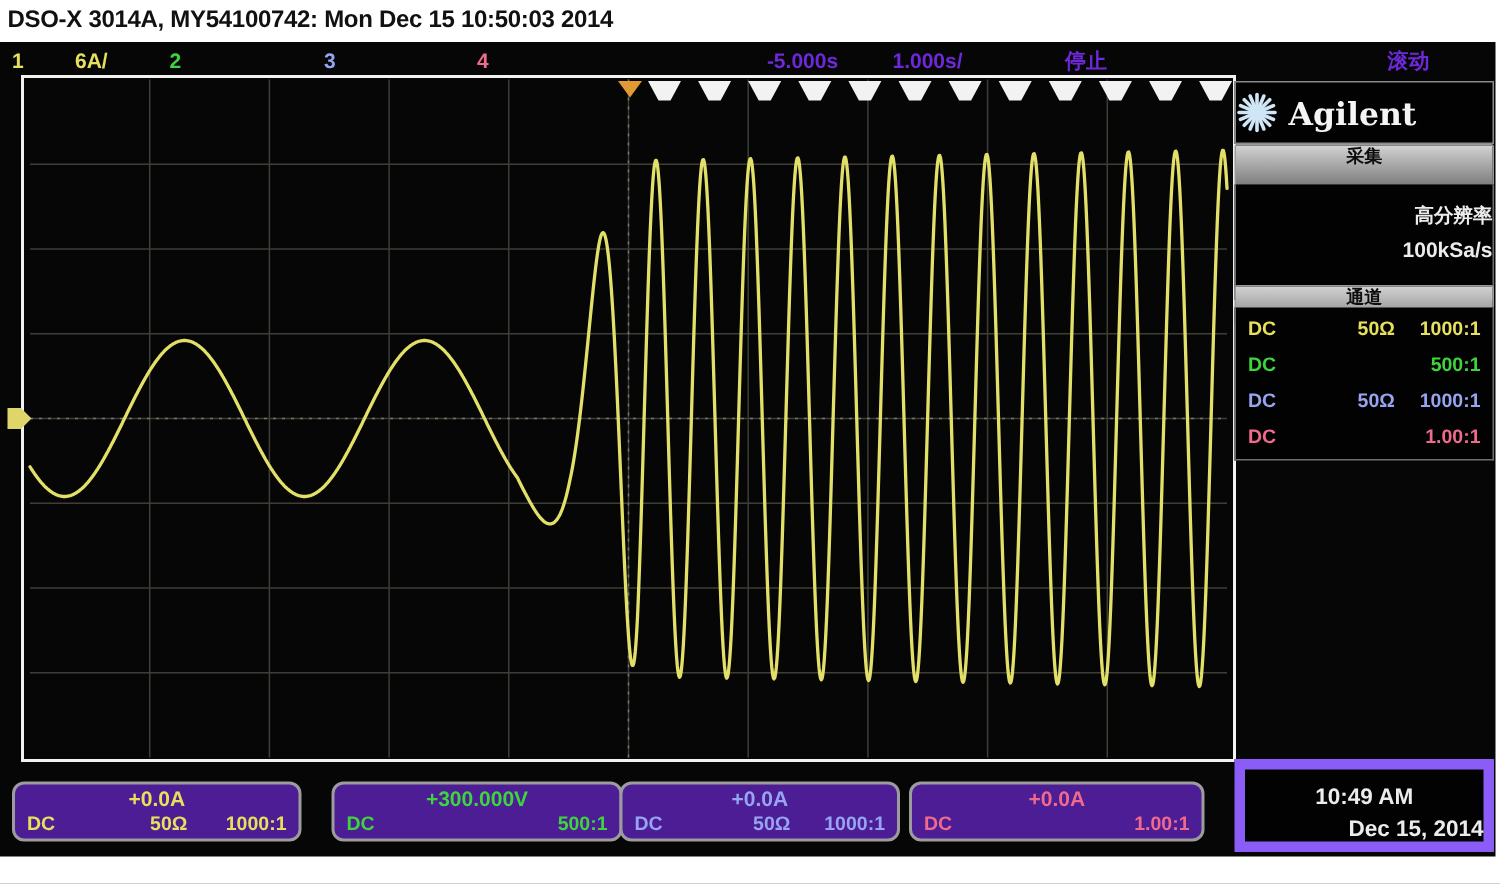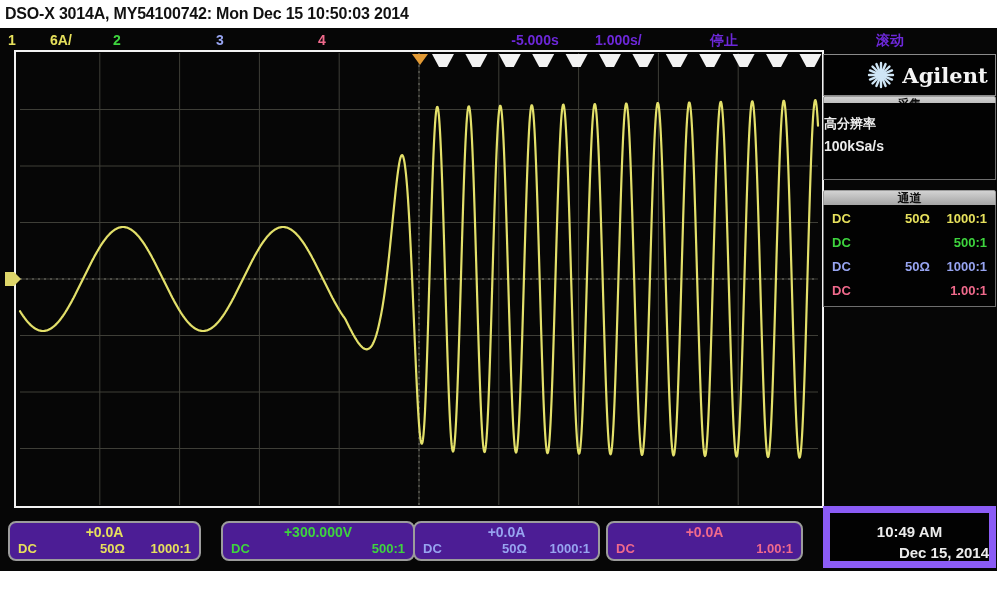--- a/index.html
+++ b/index.html
@@ -7,26 +7,26 @@
           font-family:"Liberation Sans","DejaVu Sans",sans-serif;}
   .abs{position:absolute;}
   #black-bg{left:0;top:28px;width:997px;height:543px;background:#060606;}
   #title-bar{left:0;top:2px;width:1000px;height:24px;color:#111;font-size:16px;font-weight:700;
              letter-spacing:-0.2px;padding-left:5px;line-height:24px;white-space:nowrap;}
   #scope-svg{left:0;top:0;width:1000px;height:589px;}
   .topbar-item{top:30px;height:20px;line-height:20px;font-size:14px;font-weight:700;white-space:nowrap;}
   .white-txt{color:#6d28d9;}
   
   .side-box{left:823px;width:173px;box-sizing:border-box;background:#020202;}
-  #agilent-box{top:54px;height:42px;border:1px solid #8a8a8a;display:flex;align-items:center;justify-content:center;gap:7px;padding-left:36px;}
+  #agilent-box{top:54px;height:42px;border:1px solid #8a8a8a;display:flex;align-items:center;gap:7px;}
   #agilent-name{color:#f4f4f4;font-size:21px;font-weight:700;font-family:"DejaVu Serif","Liberation Serif",serif;}
   .hdr{left:823px;width:173px;height:28px;line-height:15px;text-align:center;font-size:12px;font-weight:700;color:#0d0d0d;
        background:linear-gradient(#d2d2d2,#7e7e7e);border:1px solid #9a9a9a;box-sizing:border-box;border-radius:2px;}
   #acq-hdr{top:96px;}
-  #acq-panel{top:103px;height:77px;border:1px solid #6e6e6e;border-top:none;color:#ececec;text-align:left;}
+  #acq-panel{top:123px;height:77px;border:1px solid #6e6e6e;border-top:none;color:#ececec;text-align:right;}
   #acq-mode{margin-top:12px;font-size:13px;font-weight:700;}
   #acq-rate{margin-top:5px;font-size:14px;font-weight:700;}
   #ch-hdr{top:190px;}
   #ch-panel{top:205px;height:102px;border:1px solid #6e6e6e;border-top:none;padding-top:2px;}
   .ch-row{position:relative;height:24px;line-height:24px;font-size:13px;font-weight:700;}
   .cpl{position:absolute;left:8px;}
   .imp{position:absolute;left:16px;right:0;text-align:center;}
   .prb{position:absolute;right:8px;}
   #clock-box{top:506px;height:62px;border:7px solid #8b5cf6;text-align:center;color:#ececec;font-size:15px;font-weight:700;}
   #clock-time{margin-top:10px;}
@@ -83,21 +83,21 @@
     </svg>
 
   <div class="abs topbar-item" style="left: 8px; color: rgb(230, 224, 92);">1</div>
   <div class="abs topbar-item" style="left: 50px; color: rgb(230, 224, 92);">6A/</div>
   <div class="abs topbar-item" style="left: 113px; color: rgb(62, 212, 62);">2</div>
   <div class="abs topbar-item" style="left: 216px; color: rgb(151, 164, 240);">3</div>
   <div class="abs topbar-item" style="left: 318px; color: rgb(240, 106, 140);">4</div>
   <div class="abs topbar-item white-txt" style="left:500px;width:70px;text-align:center;">-5.000s</div>
   <div class="abs topbar-item white-txt" style="left:595px;">1.000s/</div>
   <div class="abs topbar-item white-txt" style="left:710px;">停止</div>
-  <div class="abs topbar-item white-txt" style="left:876px;text-align:center;">滚动</div>
+  <div class="abs topbar-item white-txt" style="left:925px;text-align:center;">滚动</div>
 
   <div id="agilent-box" class="abs side-box">
     <svg width="28" height="28" viewBox="-14 -14 28 28">
       <g stroke="#cfe6f6" stroke-width="2.4" stroke-linecap="round">
         <line x1="0" y1="-12" x2="0" y2="12"></line>
         <line x1="-12" y1="0" x2="12" y2="0"></line>
         <line x1="-8.5" y1="-8.5" x2="8.5" y2="8.5"></line>
         <line x1="-8.5" y1="8.5" x2="8.5" y2="-8.5"></line>
         <line x1="-4.6" y1="-11" x2="4.6" y2="11"></line>
         <line x1="-11" y1="-4.6" x2="11" y2="4.6"></line>

